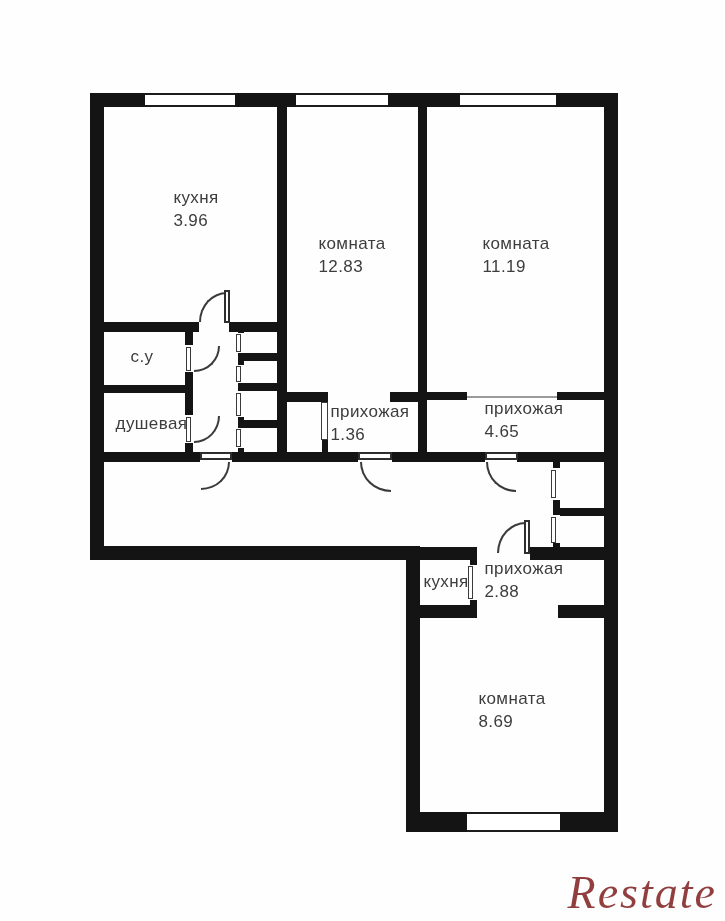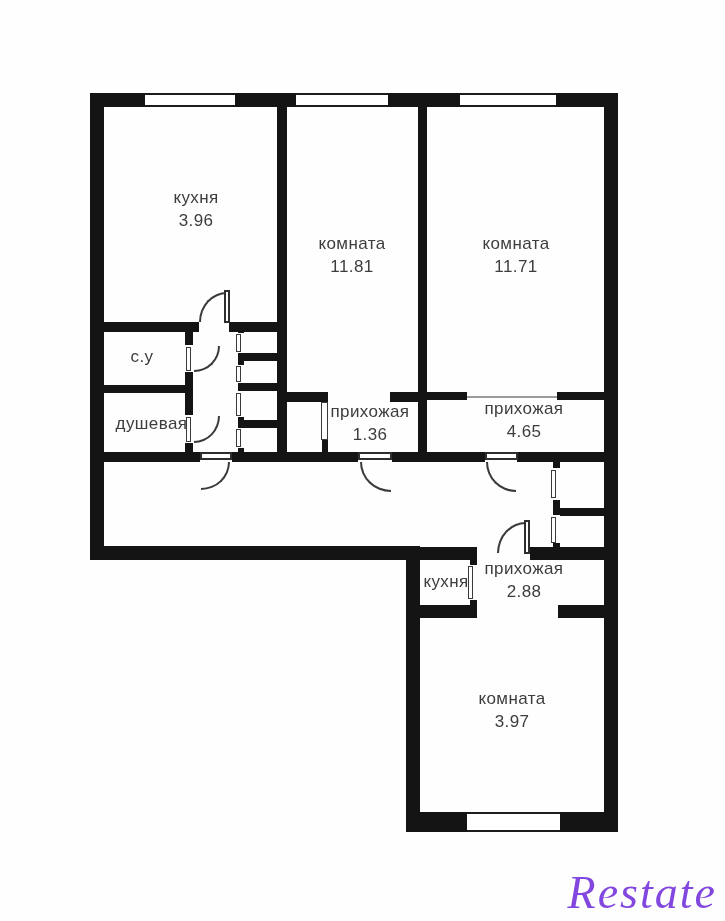--- a/index.html
+++ b/index.html
@@ -7,25 +7,25 @@
           font-family:"Liberation Sans",sans-serif;}
   .wall{position:absolute;background:#141414;}
   .win{position:absolute;background:#ffffff;border-top:2px solid #1c1c1c;border-bottom:2px solid #1c1c1c;box-sizing:border-box;}
   .leaf{position:absolute;background:#ffffff;border:2px solid #2e2e2e;box-sizing:border-box;}
   .leaf-thin{position:absolute;background:#ffffff;border:1px solid #3a3a3a;box-sizing:border-box;}
   .arc{position:absolute;box-sizing:border-box;}
   .arc-tl{border-top:2px solid #3a3a3a;border-left:2px solid #3a3a3a;border-top-left-radius:100% 100%;}
   .arc-bl{border-bottom:2px solid #3a3a3a;border-left:2px solid #3a3a3a;border-bottom-left-radius:100% 100%;}
   .arc-br{border-bottom:2px solid #3a3a3a;border-right:2px solid #3a3a3a;border-bottom-right-radius:100% 100%;}
   .thinline{position:absolute;background:#9a9a9a;}
-  .room-label{position:absolute;transform:translate(-50%,-50%);text-align:center;
+  .room-label{position:absolute;transform:translate(-50%,-50%);text-align:left;
       font-size:17px;color:#3d3d3d;line-height:1.35;letter-spacing:.4px;white-space:nowrap;}
   .room-label span{display:block;}
   .watermark{position:absolute;right:8px;bottom:2px;font-family:"Liberation Serif",serif;
-      font-style:italic;font-size:46px;color:#6d28d9;letter-spacing:2px;
+      font-style:italic;font-size:46px;color:#7f1d1d;letter-spacing:2px;
       text-shadow:1px 1px 0 #ffffff;opacity:.85;}
 </style>
 </head>
 <body>
 
 <div id="canvas">
 
   <div class="wall" style="left:90px;top:93px;width:55px;height:14px;"></div>
   <div class="win" style="left:145px;top:93px;width:90px;height:14px;"></div>
   <div class="wall" style="left:235px;top:93px;width:61px;height:14px;"></div>
@@ -113,25 +113,25 @@
   <div class="leaf-thin" style="left:468px;top:566px;width:5px;height:33px;"></div>
   <div class="wall" style="left:418px;top:605px;width:59px;height:13px;"></div>
   <div class="wall" style="left:558px;top:605px;width:60px;height:13px;"></div>
 
   <div class="room-label" style="left:196px;top:210px;">
     <span>кухня</span>
     <span>3.96</span>
   </div>
   <div class="room-label" style="left:352px;top:256px;">
     <span>комната</span>
-    <span>11.81</span>
+    <span>12.83</span>
   </div>
   <div class="room-label" style="left:516px;top:256px;">
     <span>комната</span>
-    <span>11.71</span>
+    <span>11.19</span>
   </div>
   <div class="room-label" style="left:142px;top:357px;">
     <span>с.у</span>
   </div>
   <div class="room-label" style="left:140px;top:424px;padding-left:23px;">
     <span>душевая</span>
   </div>
   <div class="room-label" style="left:370px;top:424px;">
     <span>прихожая</span>
     <span>1.36</span>
@@ -142,18 +142,18 @@
   </div>
   <div class="room-label" style="left:446px;top:582px;">
     <span>кухня</span>
   </div>
   <div class="room-label" style="left:524px;top:581px;">
     <span>прихожая</span>
     <span>2.88</span>
   </div>
   <div class="room-label" style="left:512px;top:711px;">
     <span>комната</span>
-    <span>3.97</span>
+    <span>8.69</span>
   </div>
 
   <div class="watermark">Restate</div>
 
 </div>
 
 </body></html>

